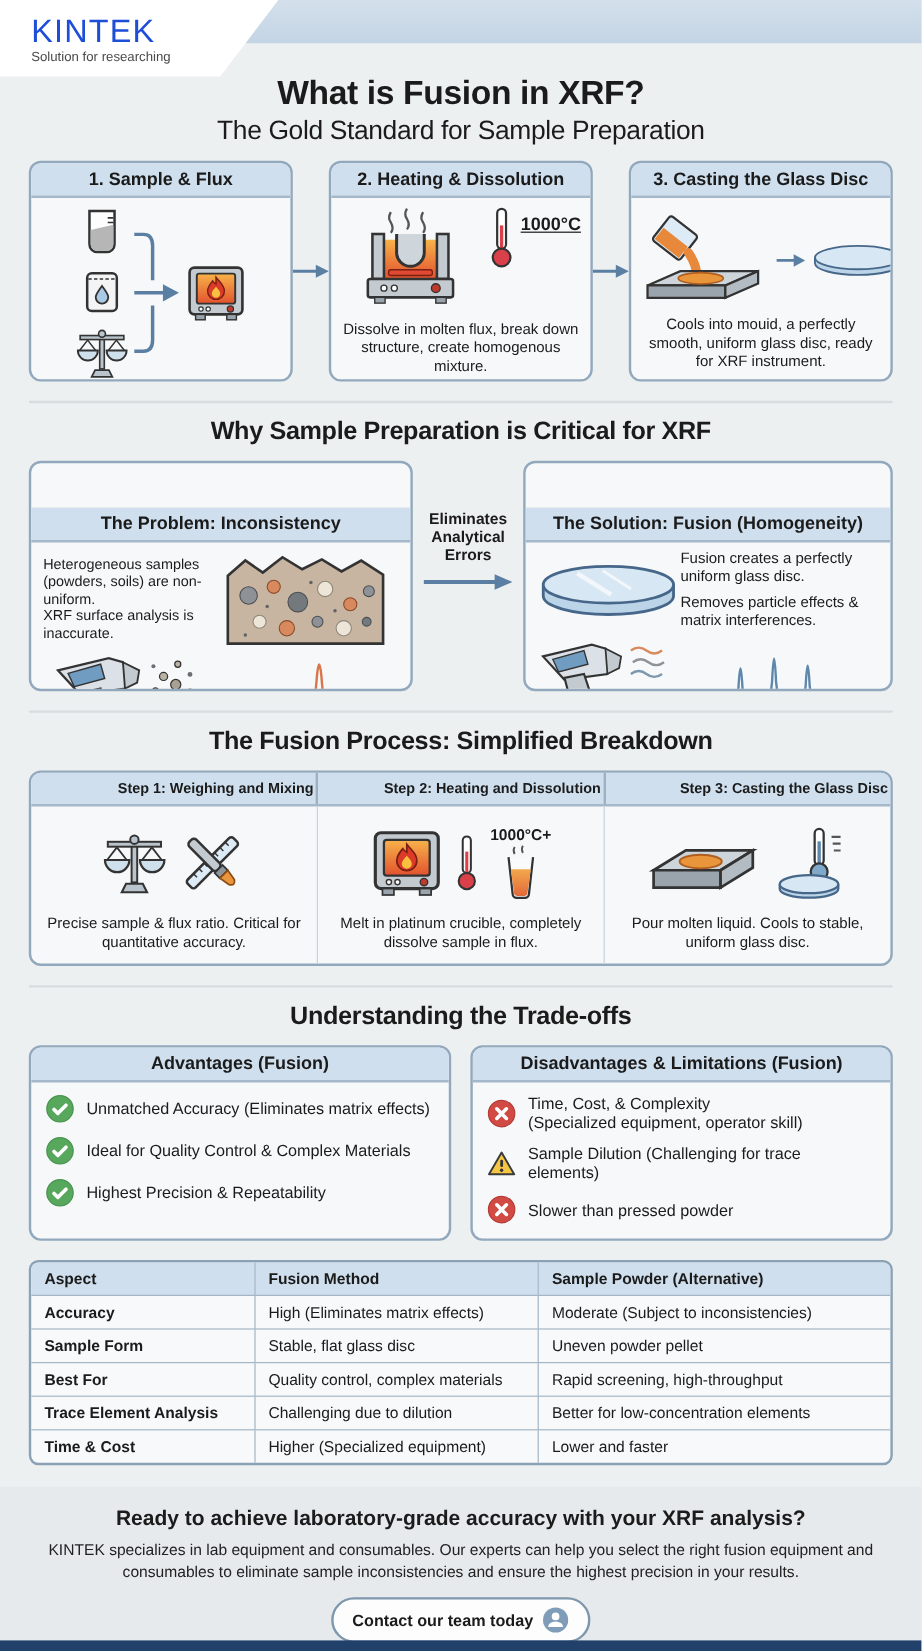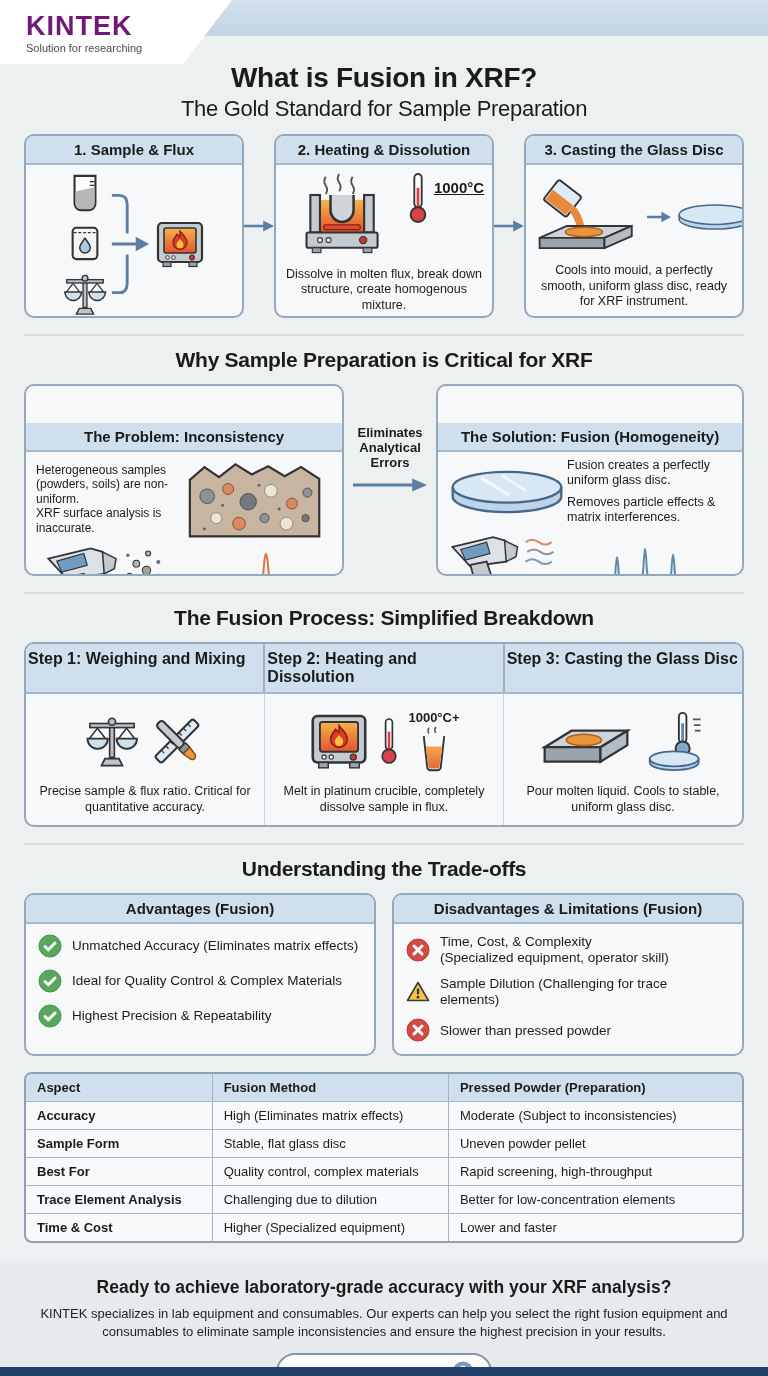--- a/index.html
+++ b/index.html
@@ -7,21 +7,21 @@
     width:768px; height:1376px; overflow:hidden; position:relative;
     background:#edf0f1; font-family:"Liberation Sans", sans-serif; color:#1b1b1b;
     margin:0 auto;
   }
   .top-band { height:36px; background:linear-gradient(#d4e0ec,#c3d4e4); }
   .logo-plate {
     position:absolute; top:0; left:0; width:232px; height:64px; background:#fff;
     clip-path:polygon(0 0, 100% 0, 79% 100%, 0 100%);
     padding:13px 0 0 26px; z-index:5;
   }
-  .logo-text { color:#701a75; font-weight:bold; font-size:27px; letter-spacing:1px; line-height:1; }
+  .logo-text { color:#1d4ed8; font-weight:normal; font-size:27px; letter-spacing:1px; line-height:1; }
   .logo-tagline { color:#4a4a4a; font-size:11px; margin-top:2px; }
 
   .main-title { text-align:center; font-size:28px; font-weight:bold; margin-top:26px; letter-spacing:-0.3px; }
   .subtitle  { text-align:center; font-size:22px; margin-top:2px; letter-spacing:-0.3px; }
 
   .card { border:2px solid #92a9bd; border-radius:10px; background:#f6f8f9; overflow:hidden;
           display:flex; flex-direction:column; }
   .card-head { background:#cfdfee; border-bottom:2px solid #a5b8c9; text-align:center;
                font-weight:bold; padding:5px 3px; }
 
@@ -53,21 +53,21 @@
   .why-mid-label { font-weight:bold; font-size:13px; text-align:center; line-height:1.15; }
 
   .prob-body { flex:1; display:grid; grid-template-columns:47% 53%; grid-template-rows:auto auto; padding:6px 8px 4px; align-items:center; justify-items:center; }
   .prob-text { font-size:12px; line-height:1.2; justify-self:start; padding-left:2px; }
   .sol-body { flex:1; display:grid; grid-template-columns:42% 58%; grid-template-rows:auto auto; padding:6px 8px 4px; align-items:center; justify-items:center; }
   .sol-text { font-size:12.5px; line-height:1.2; justify-self:start; }
   .sol-text .p2 { margin-top:7px; }
 
   .fusion-card { margin:0 24px; }
   .fp-heads { display:flex; background:#cfdfee; border-bottom:2px solid #a5b8c9; }
-  .fp-heads > div { flex:1; text-align:left; font-weight:bold; font-size:16px; padding:6px 2px; }
+  .fp-heads > div { flex:1; text-align:right; font-weight:bold; font-size:12px; padding:6px 2px; }
   .fp-heads > div + div { border-left:2px solid #9db1c3; }
   .fp-body { display:flex; }
   .fp-col { flex:1; display:flex; flex-direction:column; align-items:center; padding:8px 4px 10px; }
   .fp-col + .fp-col { border-left:1px solid #c9d2d9; }
   .fp-icons { height:78px; display:flex; align-items:center; justify-content:center; gap:8px; }
   .fp-caption { font-size:12.5px; text-align:center; line-height:1.25; margin-top:4px; }
   .fp-temp { font-weight:bold; font-size:13px; }
   .fp-step2-right { display:flex; flex-direction:column; align-items:center; gap:1px; }
 
   .trade-row { display:flex; margin:0 24px; gap:16px; align-items:stretch; }
@@ -501,21 +501,21 @@
   <table>
     <colgroup>
         <col class="c1">
         <col class="c2">
         <col class="c3">
       </colgroup>
     <tbody>
         <tr>
       <th>Aspect</th>
       <th>Fusion Method</th>
-      <th>Pressed Powder (Preparation)</th>
+      <th>Sample Powder (Alternative)</th>
     </tr>
     <tr>
       <td class="aspect">Accuracy</td>
       <td>High (Eliminates matrix effects)</td>
       <td>Moderate (Subject to inconsistencies)</td>
     </tr>
     <tr>
       <td class="aspect">Sample Form</td>
       <td>Stable, flat glass disc</td>
       <td>Uneven powder pellet</td>

